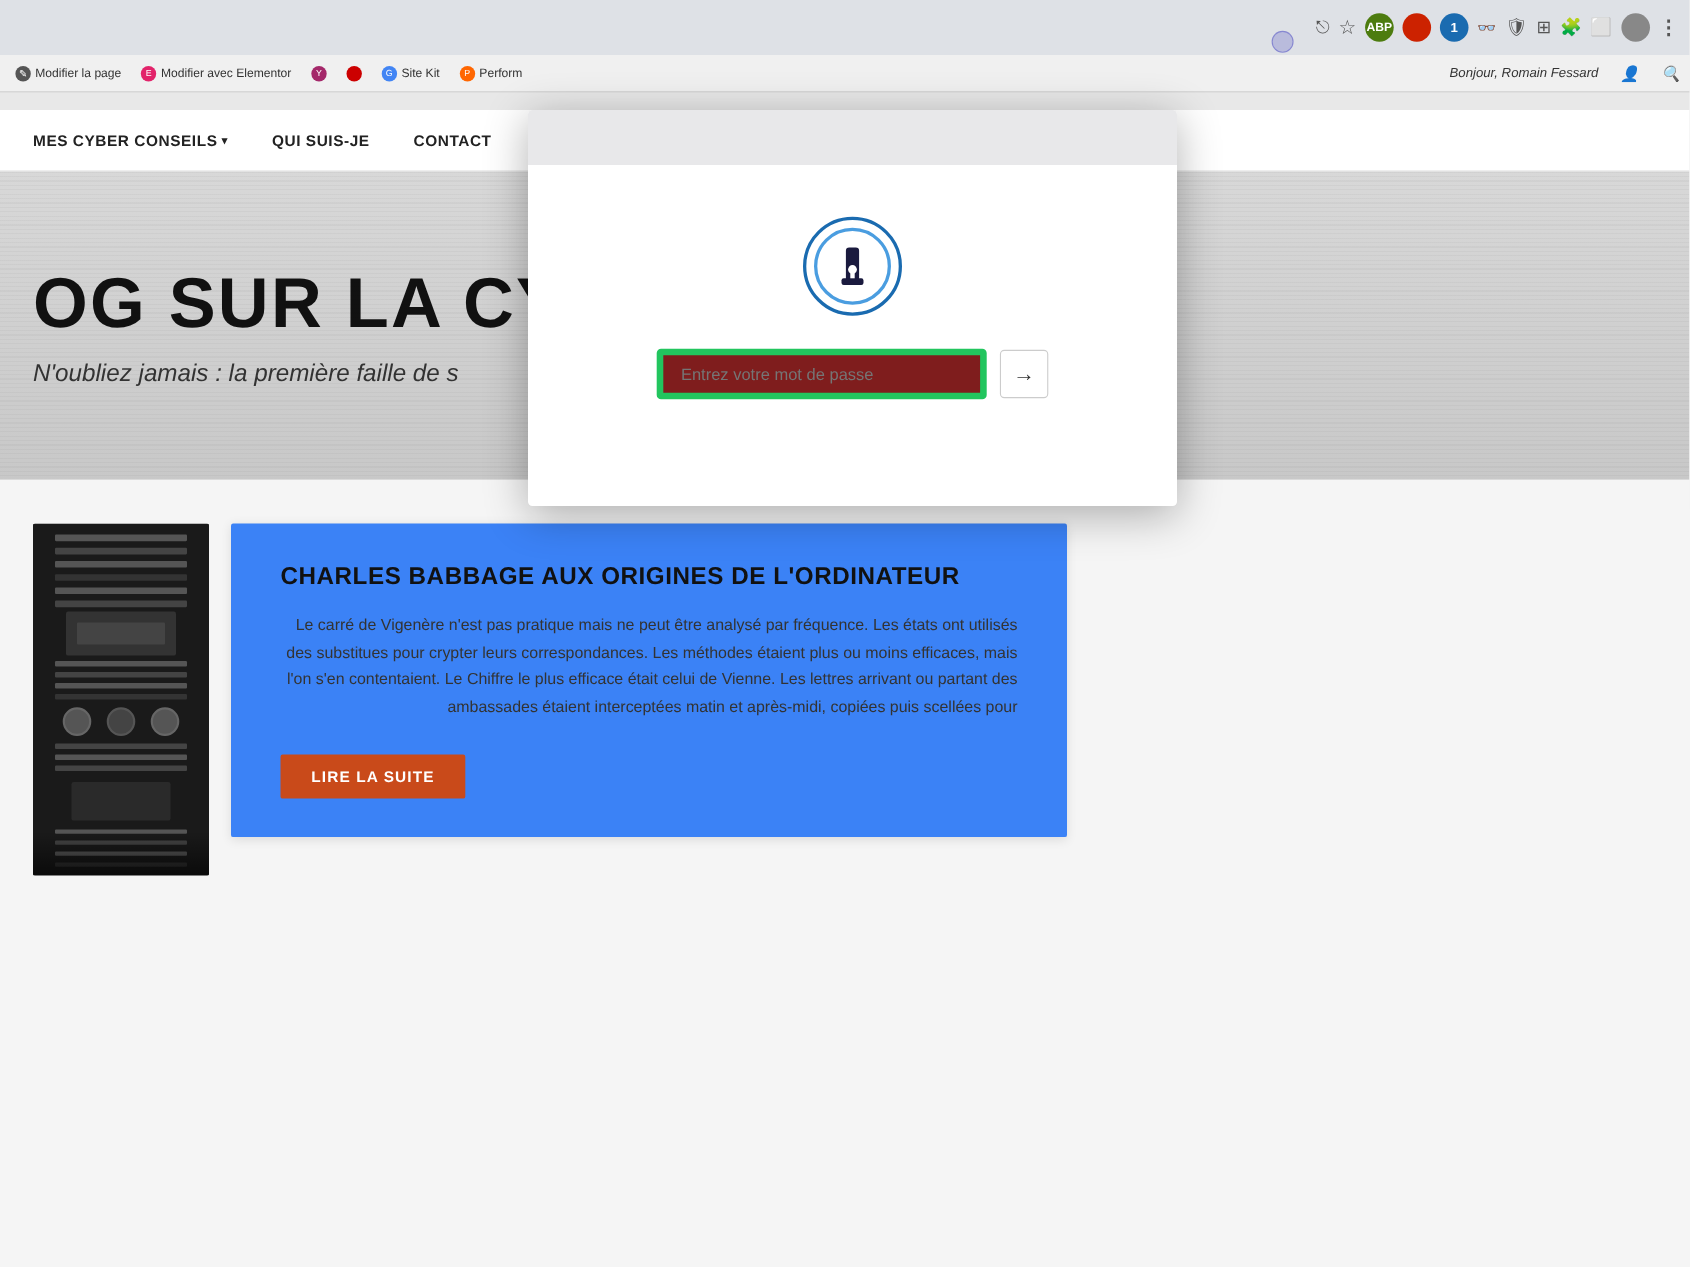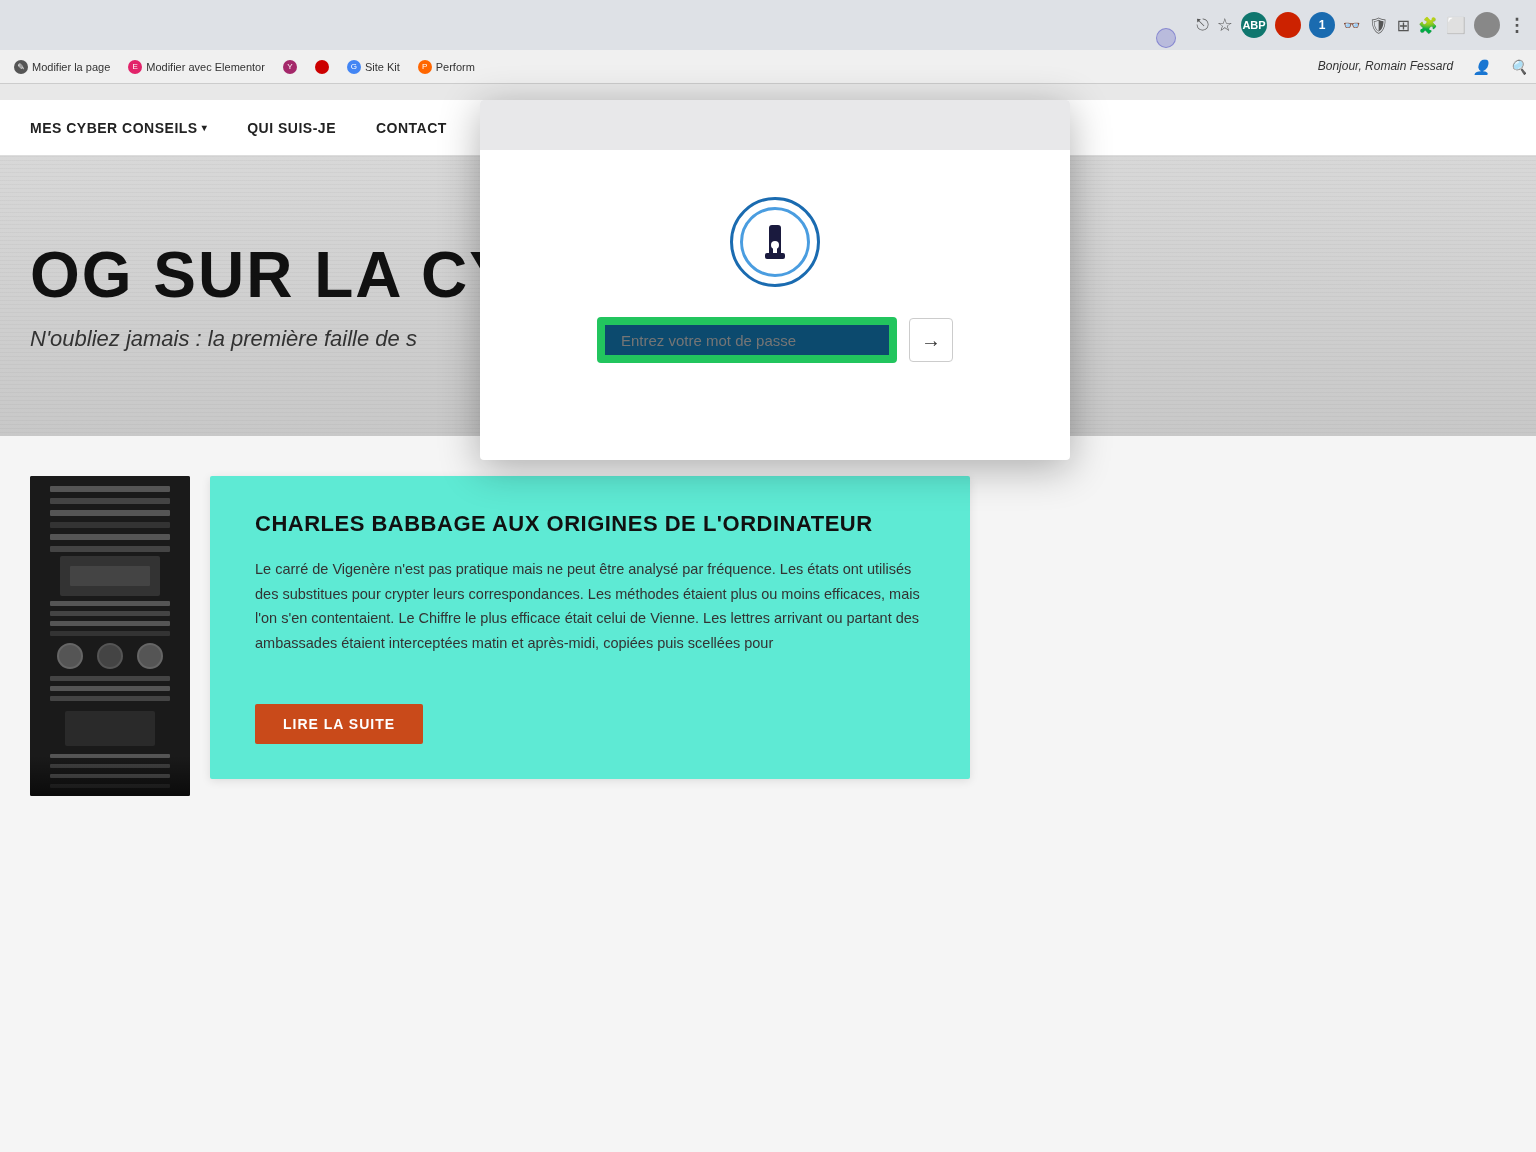--- a/index.html
+++ b/index.html
@@ -217,21 +217,22 @@
       color: #111;
       text-transform: uppercase;
       letter-spacing: 0.5px;
       margin-bottom: 20px;
     }
 
     .post-excerpt {
       font-size: 14.5px;
       color: #333;
       line-height: 1.7;
-      margin-bottom: 48px;
+      margin-bottom: 30px;
+      text-align: right;
     }
 
     .read-more-btn {
       display: inline-block;
       background: #c94a1a;
       color: white;
       padding: 12px 28px;
       font-size: 14px;
       font-weight: 700;
       text-transform: uppercase;
@@ -283,27 +284,27 @@
 
     .popup-password-row {
       display: flex;
       align-items: center;
       gap: 12px;
     }
 
     .popup-password-input {
       width: 300px;
       height: 46px;
-      border: 8px solid #22c55e;
+      border: 6px solid #22c55e;
       border-radius: 4px;
       padding: 0 16px;
       font-size: 15px;
       color: #999;
       outline: none;
-      background: #0c4a6e;
+      background: #7f1d1d;
     }
 
     .popup-submit-btn {
       width: 44px;
       height: 44px;
       background: none;
       border: 1px solid #ccc;
       border-radius: 4px;
       cursor: pointer;
       display: flex;
@@ -324,21 +325,21 @@
       display: flex;
       align-items: center;
       padding: 0 16px;
     }
 
     
     .abp-icon {
       width: 26px;
       height: 26px;
       border-radius: 50%;
-      background: #0f766e;
+      background: #4d7c0f;
       display: flex;
       align-items: center;
       justify-content: center;
       color: white;
       font-size: 11px;
       font-weight: bold;
     }
 
     .op-icon {
       width: 26px;
@@ -472,21 +473,21 @@
             <rect x="35" y="235" width="90" height="35" fill="#2a2a2a" rx="2"></rect>
             <rect x="20" y="278" width="120" height="4" fill="#555" rx="1"></rect>
             <rect x="20" y="288" width="120" height="4" fill="#444" rx="1"></rect>
             <rect x="20" y="298" width="120" height="4" fill="#555" rx="1"></rect>
             <rect x="20" y="308" width="120" height="4" fill="#333" rx="1"></rect>
           </svg>
           <div style="position:absolute;bottom:0;left:0;right:0;height:40px;background:linear-gradient(transparent,rgba(0,0,0,0.6));"></div>
         </div>
       </div>
 
-      <div style="margin-left:180px; background:#5eead4; border-radius:2px; padding:35px 45px; box-shadow: 0 2px 10px rgba(0,0,0,0.1); max-width:760px;">
+      <div style="margin-left:180px; background:#3b82f6; border-radius:2px; padding:35px 45px; box-shadow: 0 2px 10px rgba(0,0,0,0.1); max-width:760px;">
         <h2 class="post-title">CHARLES BABBAGE AUX ORIGINES DE L'ORDINATEUR</h2>
         <p class="post-excerpt">Le carré de Vigenère n'est pas pratique mais ne peut être analysé par fréquence. Les états ont utilisés des substitues pour crypter leurs correspondances. Les méthodes étaient plus ou moins efficaces, mais l'on s'en contentaient. Le Chiffre le plus efficace était celui de Vienne. Les lettres arrivant ou partant des ambassades étaient interceptées matin et après-midi, copiées puis scellées pour</p>
         <button class="read-more-btn">LIRE LA SUITE</button>
       </div>
     </div>
   </div>
 </div>
 
 <div class="popup-overlay">
 

